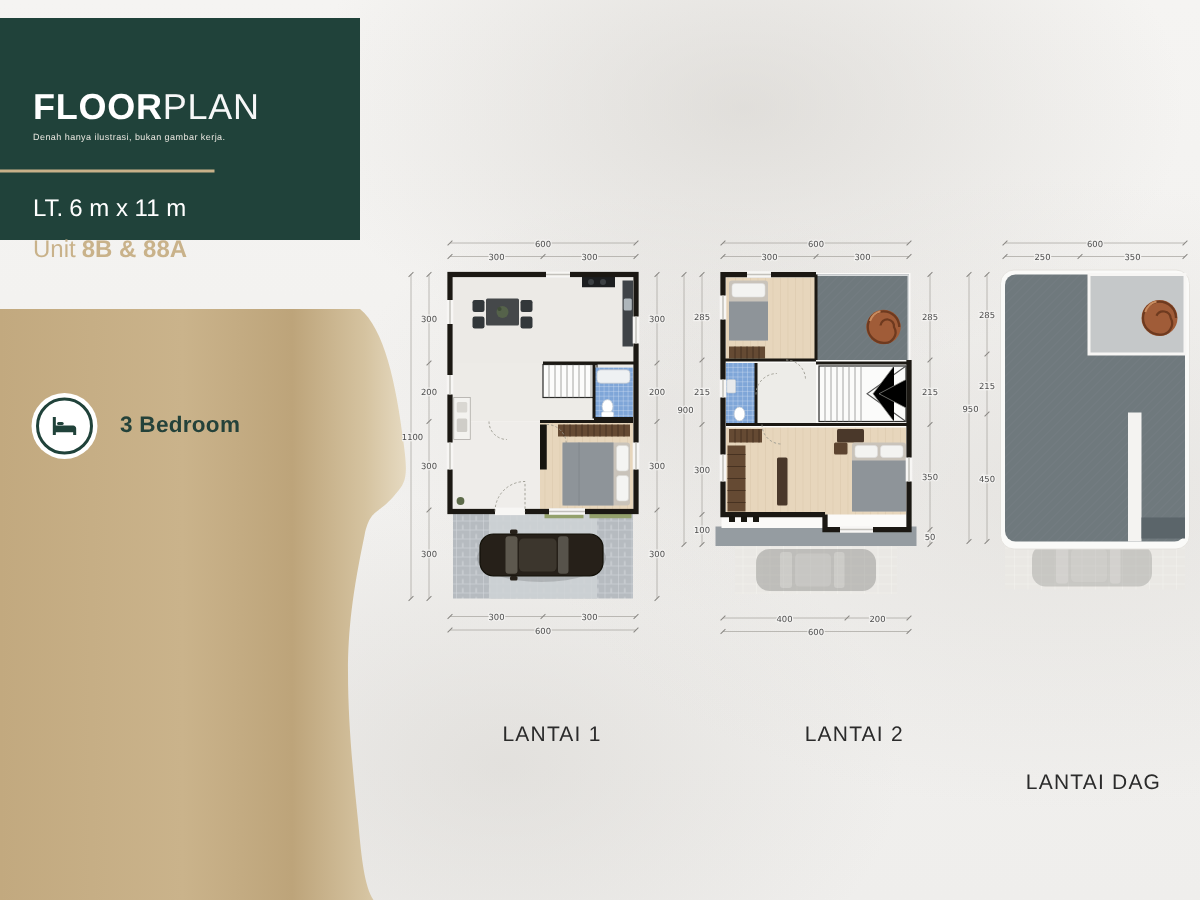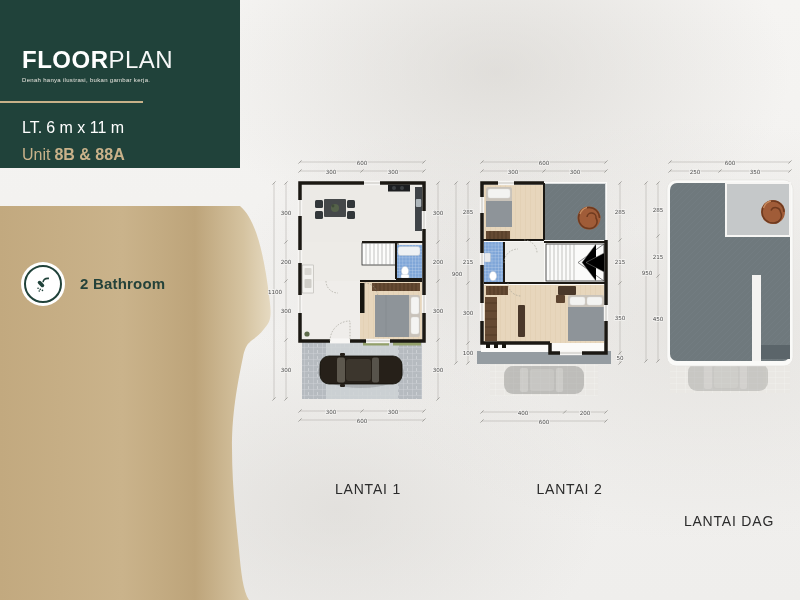--- a/index.html
+++ b/index.html
@@ -7,21 +7,21 @@
     position:relative;width:800px;height:600px;overflow:hidden;
     font-family:"Liberation Sans","DejaVu Sans",sans-serif;
     background:
       radial-gradient(420px 260px at 62% 12%, rgba(208,205,200,.55), rgba(208,205,200,0) 70%),
       radial-gradient(500px 300px at 88% 55%, rgba(213,210,205,.40), rgba(213,210,205,0) 70%),
       radial-gradient(380px 260px at 42% 85%, rgba(210,207,202,.45), rgba(210,207,202,0) 70%),
       radial-gradient(300px 200px at 55% 45%, rgba(215,212,208,.35), rgba(215,212,208,0) 70%),
       linear-gradient(180deg,#f5f4f2,#efeeec);
   }
   
-  .sidebar{position:absolute;left:0;top:0;width:240px;height:168px;background:#20423a;}
+  .sidebar{position:absolute;left:0;top:12px;width:240px;height:148px;background:#20423a;}
   .brand{position:absolute;left:22px;top:48px;color:#fff;font-size:24px;letter-spacing:.5px;line-height:1;}
   .brand b{font-weight:700;}
   .brand span{font-weight:400;opacity:.96;}
   .subtitle{position:absolute;left:22px;top:77px;color:#e9e7e0;font-size:6px;letter-spacing:.3px;}
   .divider{position:absolute;left:0;top:101px;width:143px;height:2px;background:#c8b189;}
   .lotline{position:absolute;left:22px;top:119px;color:#fff;font-size:16px;line-height:1.1;}
   .lotline b{font-weight:400;margin-left:4px;}
   .unitline{position:absolute;left:22px;top:146px;color:#c9b28a;font-size:16px;line-height:1.1;}
   .unitline b{font-weight:700;margin-left:4px;}
   
@@ -77,31 +77,25 @@
     </div>
     <div class="unitline">
       <span>Unit</span><b>8B &amp; 88A</b>
     </div>
   </div>
 
   <div class="features">
     <div class="feat">
       <span class="feat-icon">
         <svg width="22" height="22" viewBox="0 0 24 24" fill="currentColor">
-          <path d="M11.2 10.2c.3-3.3 2.6-5.2 6-5.2h1.3v1.8h-1.3c-2.5 0-4.1 1.3-4.3 3.4l-1.7 0z"></path>
-          <g transform="rotate(45 9.8 12)">
-              <rect x="5.6" y="10" width="8.4" height="4" rx="2"></rect>
-            </g>
-          <circle cx="6.6" cy="16.6" r=".9"></circle>
-            <circle cx="9" cy="17.8" r=".9"></circle>
-          <circle cx="11.4" cy="19" r=".9"></circle>
-            <circle cx="7.9" cy="19.6" r=".9"></circle>
+          <path d="M3.5 5.5h2.2v6.2h12.6c1.2 0 2.2 1 2.2 2.2v4.6h-2.2v-2H5.7v2H3.5V5.5z"></path>
+          <rect x="6.6" y="9" width="4.8" height="2.2" rx="1.1"></rect>
         </svg>
       </span>
-      <span class="feat-label">2 Bathroom</span>
+      <span class="feat-label">3 Bedroom</span>
     </div>
   </div>
 
   <svg class="plan-svg" style="left:268px;top:155px;" width="190" height="275" viewBox="0 0 190 275">
     <defs>
       <pattern id="wood1" width="5" height="10" patternUnits="userSpaceOnUse">
         <rect width="5" height="10" fill="#e7d6bc"></rect>
           <path d="M0 0V10" stroke="#d3bd9d" stroke-width=".4"></path>
       </pattern>
       <pattern id="tile1" width="3.2" height="3.2" patternUnits="userSpaceOnUse">

